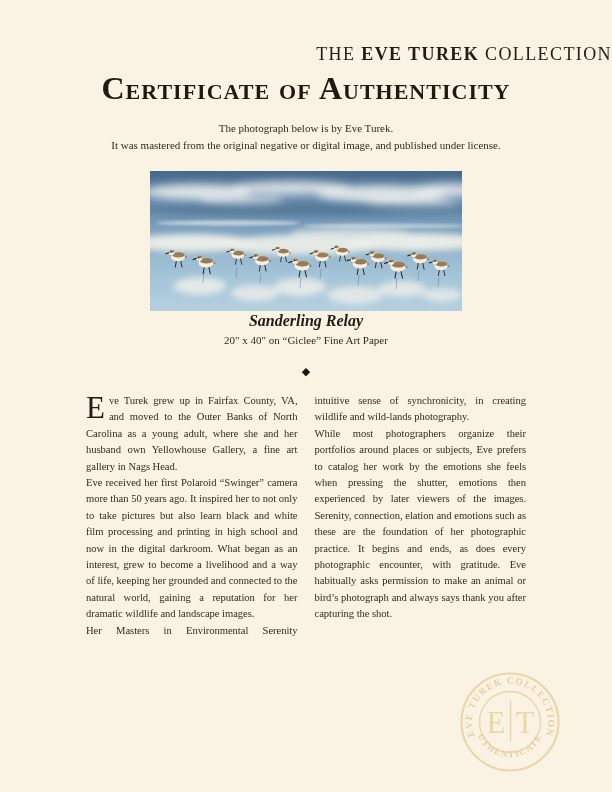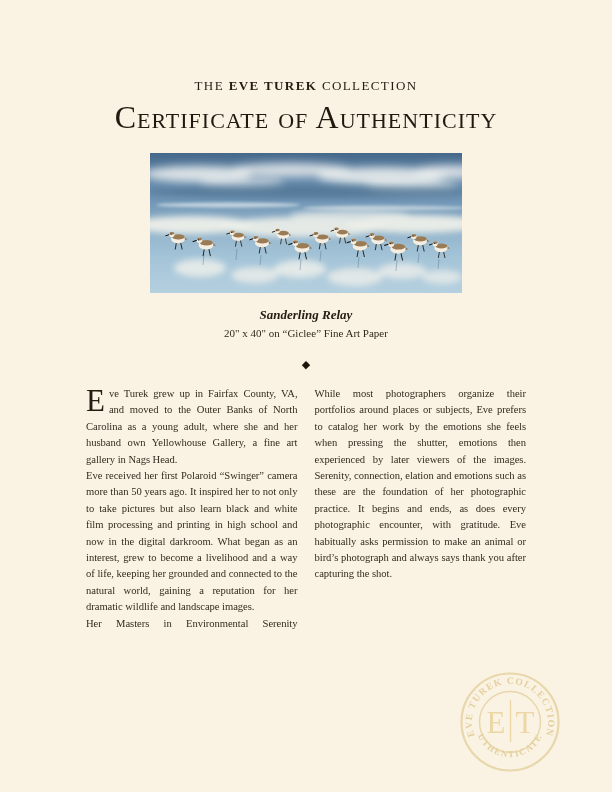--- a/index.html
+++ b/index.html
@@ -5,54 +5,54 @@
   html,body{margin:0;padding:0;background:#faf3e3;}
   .page{
     position:relative;
     width:612px;height:792px;
     background:#faf3e3;
     font-family:"Liberation Serif", serif;
     color:#2e261b;
     overflow:hidden;
   }
   .collection-line{
-    padding-top:78px;
-    text-align:center;
-    font-size:13px;
+    padding-top:44px;
+    text-align:right;
+    font-size:18px;
     letter-spacing:1.4px;
     color:#241c12;
   }
   .collection-line .bold{font-weight:bold;}
   .page-title{
     margin-top:5px;
     text-align:center;
     font-variant:small-caps;
-    font-weight:normal;
+    font-weight:bold;
     font-size:32px;
     letter-spacing:1px;
     color:#211910;
   }
   .subtitle{
     margin-top:13px;
     text-align:center;
     font-size:11px;
     line-height:17px;
     color:#332a1e;
   }
   .photo-wrap{
     width:312px;height:140px;
     margin:17px auto 0;
   }
   .photo-wrap svg{display:block;width:312px;height:140px;}
   .art-title{
-    margin-top:14px;
+    margin-top:1px;
     text-align:center;
     font-weight:bold;
     font-style:italic;
-    font-size:13px;
+    font-size:16px;
     color:#241c12;
   }
   .art-spec{
     margin-top:4px;
     text-align:center;
     font-size:11px;
     color:#332a1e;
   }
   .separator{
     margin-top:19px;
@@ -99,20 +99,24 @@
 <div class="page">
 
   <div class="collection-line">
     <span>THE</span>
     <span class="bold">EVE TUREK</span>
     <span>COLLECTION</span>
   </div>
 
   <div class="page-title">Certificate of Authenticity</div>
 
+  <div class="subtitle">
+    <div>The photograph below is by Eve Turek.</div>
+    <div>It was mastered from the original negative or digital image, and published under license.</div>
+  </div>
 
   <div class="photo-wrap">
 
     <svg viewBox="0 0 312 140" aria-hidden="true">
       <defs>
         <linearGradient id="sea" x1="0" y1="0" x2="0" y2="1">
           <stop offset="0" stop-color="#46688a"></stop>
           <stop offset="0.16" stop-color="#5c82a5"></stop>
           <stop offset="0.33" stop-color="#6f94b4"></stop>
           <stop offset="0.52" stop-color="#8fb1c9"></stop>
@@ -200,20 +204,21 @@
 
   <div class="separator">◆</div>
 
   <div class="columns">
     <div class="col">
       <p><span class="dropcap">E</span><span>ve Turek grew up in Fairfax County, VA, and moved to the Outer Banks of North Carolina as a young adult, where she and her husband own Yellowhouse Gallery, a fine art gallery in Nags Head.</span></p>
       <p>Eve received her first Polaroid “Swinger” camera more than 50 years ago. It inspired her to not only to take pictures but also learn black and white film processing and printing in high school and now in the digital darkroom. What began as an interest, grew to become a livelihood and a way of life, keeping her grounded and connected to the natural world, gaining a reputation for her dramatic wildlife and landscape images.</p>
       <p class="justify-last">Her Masters in Environmental Serenity</p>
     </div>
     <div class="col">
+      <p>intuitive sense of synchronicity, in creating wildlife and wild-lands photography.</p>
       <p>While most photographers organize their portfolios around places or subjects, Eve prefers to catalog her work by the emotions she feels when pressing the shutter, emotions then experienced by later viewers of the images. Serenity, connection, elation and emotions such as these are the foundation of her photographic practice. It begins and ends, as does every photographic encounter, with gratitude.  Eve habitually asks permission to make an animal or bird’s photograph and always says thank you after capturing the shot.</p>
     </div>
   </div>
 
   <div class="seal">
     <svg viewBox="0 0 120 120" aria-hidden="true">
       <defs>
         <path id="arcTop" d="M 23.7 71.1 A 38 38 0 1 1 96.3 71.1" fill="none"></path>
         <path id="arcBot" d="M 27.1 72 A 35 35 0 0 0 92.9 72" fill="none"></path>
       </defs>

